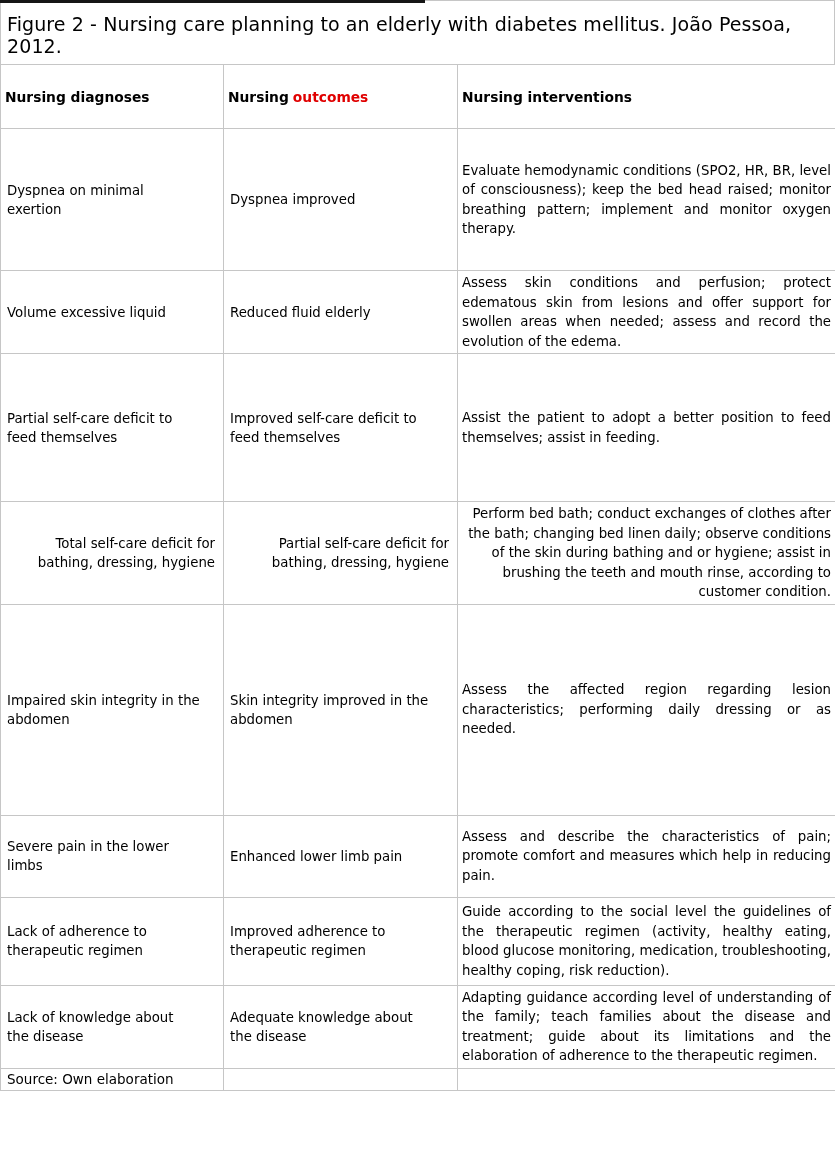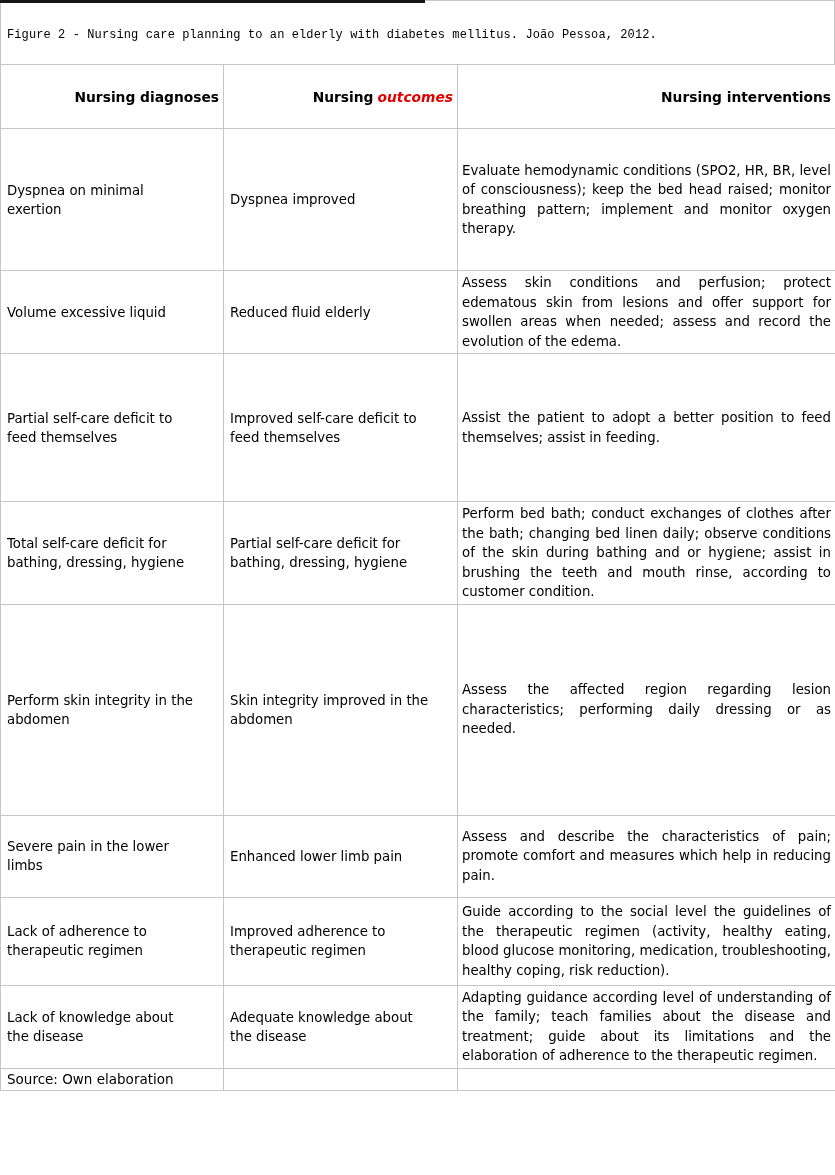--- a/index.html
+++ b/index.html
@@ -21,56 +21,55 @@
     background: #161616;
     z-index: 2;
   }
   .caption {
     height: 64px;
     border: 1px solid var(--border);
     border-bottom: none;
     display: flex;
     align-items: center;
     padding: 4px 8px 0 6px;
-    font-size: 12px;
+    font-size: 19px;
     letter-spacing: 0.1px;
-    font-family: Liberation Mono, monospace;
   }
   table {
     width: 835px;
     border-collapse: collapse;
     table-layout: fixed;
   }
   th, td {
     border: 1px solid var(--border);
     vertical-align: middle;
     font-size: 13.3px;
   }
   thead th {
     height: 64px;
     font-size: 13.8px;
     font-weight: bold;
-    text-align: right;
+    text-align: left;
     padding: 2px 4px;
   }
   td.col-diagnosis, td.col-outcome {
     padding: 2px 8px 2px 6px;
     line-height: 19px;
     white-space: pre-line;
     text-align: left;
   }
   td.col-intervention {
     padding: 2px 4px 2px 4px;
     line-height: 19.5px;
     text-align: justify;
   }
   tbody tr:nth-child(1) td  { height: 142px; }
   tbody tr:nth-child(2) td  { height: 74px; margin-top: 48px; }
   tbody tr:nth-child(3) td  { height: 148px; }
-  tbody tr:nth-child(4) td  { height: 101px; }
+  tbody tr:nth-child(4) td  { height: 101px; text-align: right; }
   tbody tr:nth-child(5) td  { height: 211px; }
   tbody tr:nth-child(6) td  { height: 82px; }
   tbody tr:nth-child(7) td  { height: 88px; }
   tbody tr:nth-child(8) td  { height: 78px; }
   tbody tr:nth-child(9) td  { height: 95px; }
   tbody tr.source-row td    { height: 22px; padding: 1px 6px; font-size: 13.5px; }
   .hl-prefix { margin-right: 4px; }
 </style>
 </head>
 <body>
@@ -81,21 +80,21 @@
 
   <table>
     <colgroup>
       <col style="width:223px">
       <col style="width:234px">
       <col style="width:378px">
     </colgroup>
     <thead>
       <tr>
         <th>Nursing diagnoses</th>
-        <th><span class="hl-prefix">Nursing</span><span class="hl" style="color: rgb(224, 0, 0); font-style: italic;">outcomes</span></th>
+        <th><span class="hl-prefix">Nursing</span><span class="hl" style="color: rgb(224, 0, 0);">outcomes</span></th>
         <th>Nursing interventions</th>
       </tr>
     </thead>
     <tbody>
 
   <tr>
     <td class="col-diagnosis">Dyspnea on minimal
 exertion</td>
     <td class="col-outcome">Dyspnea improved</td>
     <td class="col-intervention">Evaluate hemodynamic conditions (SPO2, HR, BR, level of consciousness); keep the bed head raised; monitor breathing pattern; implement and monitor oxygen therapy.</td>
@@ -118,21 +117,21 @@
   <tr>
     <td class="col-diagnosis">Total self-care deficit for
 bathing, dressing, hygiene</td>
     <td class="col-outcome">Partial self-care deficit for
 bathing, dressing, hygiene</td>
     <td class="col-intervention">Perform bed bath; conduct exchanges of clothes after the bath; changing bed linen daily; observe conditions of the skin during bathing and or hygiene; assist in brushing the teeth and mouth rinse, according to customer condition.</td>
   </tr>
 
 
   <tr>
-    <td class="col-diagnosis">Perform skin integrity in the
+    <td class="col-diagnosis">Impaired skin integrity in the
 abdomen</td>
     <td class="col-outcome">Skin integrity improved in the
 abdomen</td>
     <td class="col-intervention">Assess the affected region regarding lesion characteristics; performing daily dressing or as needed.</td>
   </tr>
 
   <tr>
     <td class="col-diagnosis">Severe pain in the lower
 limbs</td>
     <td class="col-outcome">Enhanced lower limb pain</td>

